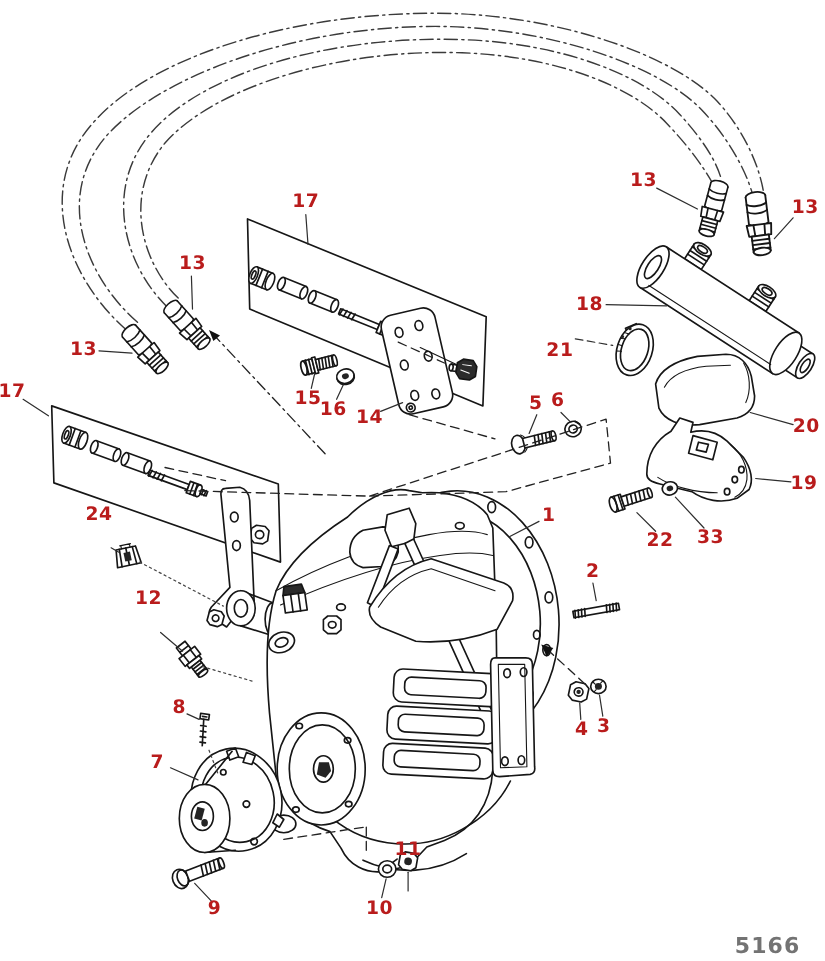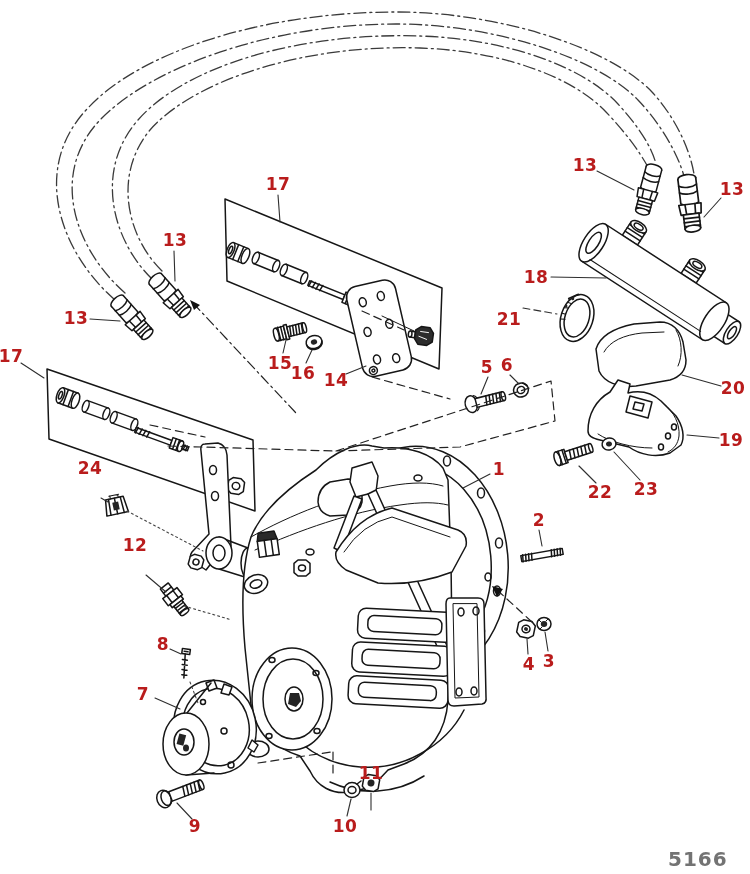--- a/index.html
+++ b/index.html
@@ -427,19 +427,19 @@
       <div class="callout" style="left: 336px; top: 380px;">14</div>
       <div class="callout" style="left: 280px; top: 363px;">15</div>
       <div class="callout" style="left: 303px; top: 373px;">16</div>
       <div class="callout" style="left: 278px; top: 184px;">17</div>
       <div class="callout" style="left: 11px; top: 356px;">17</div>
       <div class="callout" style="left: 536px; top: 277px;">18</div>
       <div class="callout" style="left: 731px; top: 440px;">19</div>
       <div class="callout" style="left: 733px; top: 388px;">20</div>
       <div class="callout" style="left: 509px; top: 300px; margin-top: 19px;">21</div>
       <div class="callout" style="left: 600px; top: 492px;">22</div>
-      <div class="callout" style="left: 646px; top: 489px;">23</div>
+      <div class="callout" style="left: 646px; top: 489px;">33</div>
       <div class="callout" style="left: 90px; top: 468px;">24</div>
     </div>
 
 <div class="figcode">5166</div>
 
 </div>
 
 </body></html>

